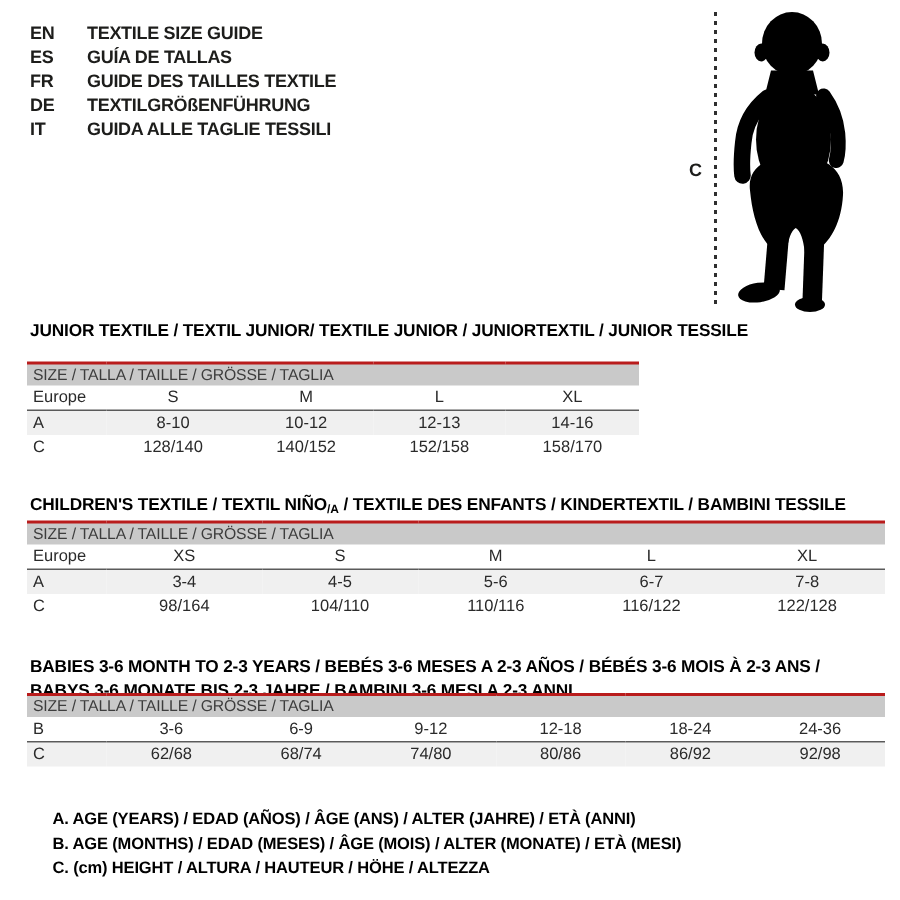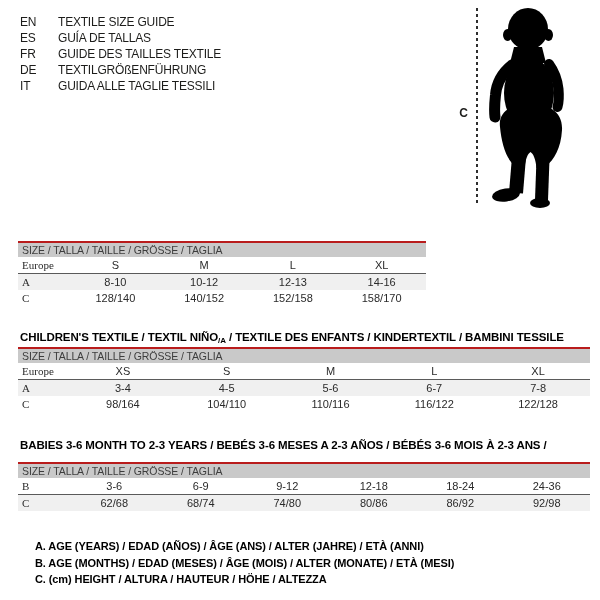--- a/index.html
+++ b/index.html
@@ -4,21 +4,21 @@
 <style>
   * { margin: 0; padding: 0; box-sizing: border-box; }
   body { background: #ffffff; font-family: "Liberation Sans", sans-serif; }
   .page {
     position: relative; width: 600px; height: 600px;
     background: #ffffff; color: #1d1d1b; overflow: hidden;
   }
 
   
   .lang-list { position: absolute; left: 20px; top: 14px; }
-  .lang-row { display: flex; line-height: 16px; font-size: 12px; font-weight: normal; letter-spacing: -0.2px; }
+  .lang-row { display: flex; line-height: 16px; font-size: 12px; font-weight: bold; letter-spacing: -0.2px; }
   .lang-code { width: 38px; flex: 0 0 38px; }
 
   
   .height-line {
     position: absolute; left: 476px; top: 8px; width: 2px; height: 198px;
     background: repeating-linear-gradient(to bottom, #2e2e2e 0 3px, transparent 3px 6px);
   }
   .height-label {
     position: absolute; left: 452px; top: 106px; width: 16px;
     font-size: 12px; font-weight: bold; text-align: right;
@@ -33,21 +33,21 @@
   table.size-table {
     position: absolute; left: 18px; border-collapse: collapse; table-layout: fixed;
     font-size: 11px; color: #2a2a2a;
   }
   table.size-table th {
     background: #c9c9c9; border-top: 2px solid #b91c1c;
     font-weight: normal; color: #3d3d3d; text-align: left;
     font-size: 10.5px; height: 15px; padding: 0 0 0 4px; letter-spacing: -0.1px;
   }
   table.size-table td { height: 16px; text-align: center; padding: 0; line-height: 16px; }
-  table.size-table td.row-label { text-align: left; padding-left: 4px; font-family: Liberation Serif, serif; }
+  table.size-table td.row-label { text-align: left; padding-left: 4px; }
   table.size-table tr.sep-below td { border-bottom: 1px solid #5a5a5a; }
   table.size-table tr.shaded td { background: #f0f0f0; }
 
   .t1 { width: 408px; top: 241px; }
   .t2 { width: 572px; top: 347px; }
   .t3 { width: 572px; top: 462px; }
   .title-1 { top: 213px; }
   .title-2 { top: 319px; margin-top: 10px; }
   .title-3 { top: 421px; margin-top: 16px; }
   .title-sub { font-size: 8px; vertical-align: -2px; }
@@ -94,20 +94,21 @@
     <ellipse cx="46" cy="86" rx="25" ry="36"></ellipse>
     <path d="M29 58 Q14 70 12.5 88 Q11 102 12 110" fill="none" stroke="#000" stroke-width="11" stroke-linecap="round"></path>
     <path d="M66 57 Q74 68 75.5 82 Q76.5 93 74.5 100" fill="none" stroke="#000" stroke-width="10" stroke-linecap="round"></path>
     <path d="M17 120 C15 104 29 97 47 97 C65 97 80 104 79 123 C78 141 71 153 63 159 L53.5 161 C52.5 152 50.5 147 47.5 145 C44.5 147 42.5 152 41.5 161 L32 159 C23 152 18.5 136 17 120 Z"></path>
     <path d="M36 150 L33 186" fill="none" stroke="#000" stroke-width="14"></path>
     <ellipse cx="23" cy="188" rx="14" ry="6.5" transform="rotate(-8 23 188)"></ellipse>
     <path d="M60 152 L58.5 193" fill="none" stroke="#000" stroke-width="13"></path>
     <ellipse cx="57" cy="196" rx="10" ry="5"></ellipse>
   </svg>
 
+  <div class="section-title title-1">JUNIOR TEXTILE / TEXTIL JUNIOR/ TEXTILE JUNIOR / JUNIORTEXTIL / JUNIOR TESSILE</div>
   <table class="size-table t1">
     <colgroup>
         <col style="width:53px">
         <col>
         <col>
         <col>
         <col>
       </colgroup>
     <thead>
       <tr>
@@ -177,20 +178,21 @@
         <td>104/110</td>
         <td>110/116</td>
         <td>116/122</td>
         <td>122/128</td>
       </tr>
     </tbody>
   </table>
 
   <div class="section-title title-3">
     <div>BABIES 3-6 MONTH TO 2-3 YEARS / BEBÉS 3-6 MESES A 2-3 AÑOS / BÉBÉS 3-6 MOIS À 2-3 ANS /</div>
+    <div>BABYS 3-6 MONATE BIS 2-3 JAHRE / BAMBINI 3-6 MESI A 2-3 ANNI</div>
   </div>
   <table class="size-table t3">
     <colgroup>
         <col style="width:53px">
         <col>
         <col>
         <col>
         <col>
         <col>
         <col>

